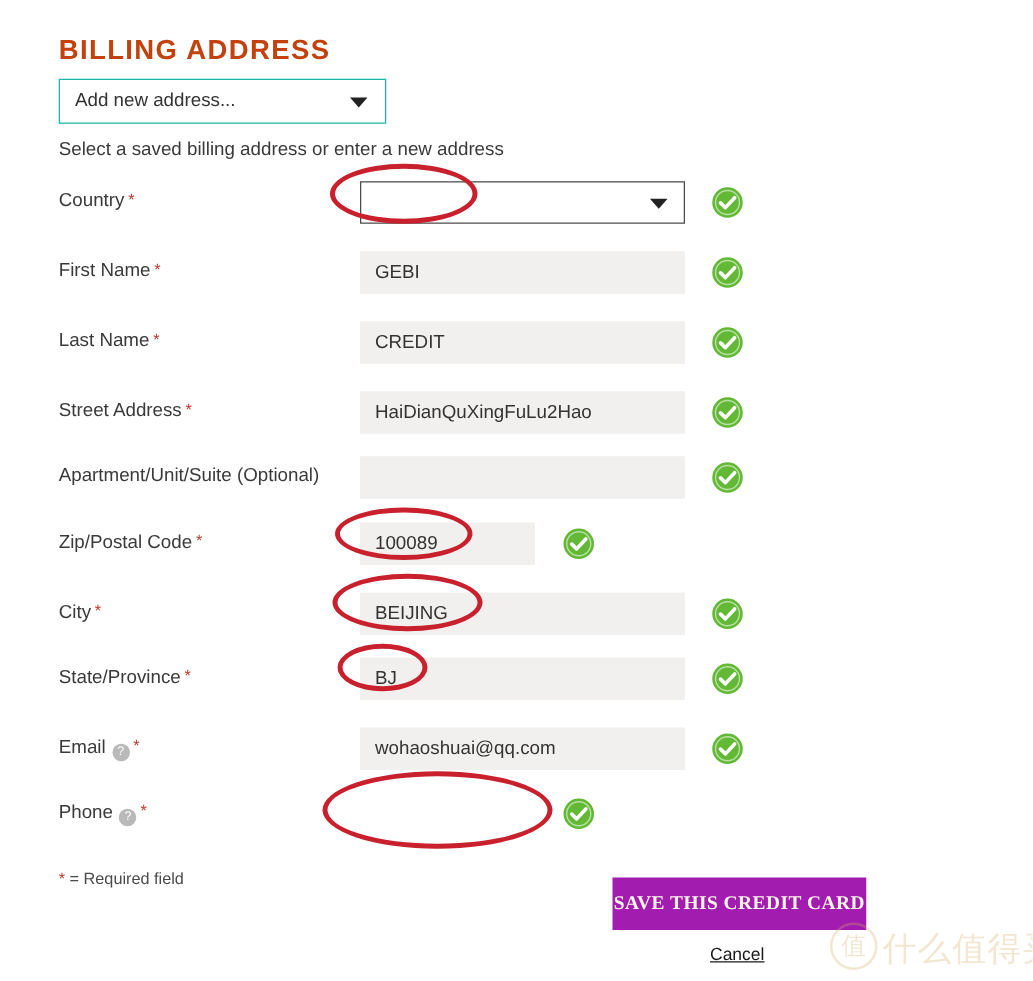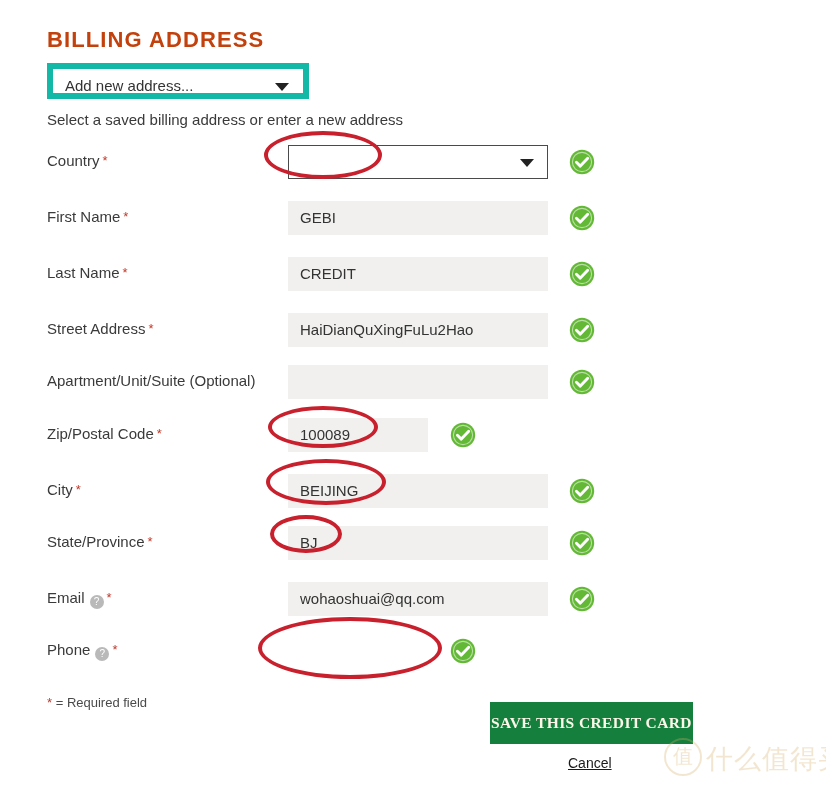--- a/index.html
+++ b/index.html
@@ -30,21 +30,21 @@
   }
 
   
   .saved-select {
     position: absolute;
     left: 47px;
     top: 63px;
     width: 262px;
     height: 36px;
     box-sizing: border-box;
-    border: 6px solid #14b8a6;
+    border: 1px solid #14b8a6;
     background: #ffffff;
   }
   .saved-select-label {
     position: absolute;
     left: 12px;
     top: 8px;
     font-size: 15px;
     color: #333333;
   }
   .caret {
@@ -160,21 +160,21 @@
   }
   .required-note .star {
     color: #c0392b;
   }
   .save-button {
     position: absolute;
     left: 490px;
     top: 702px;
     width: 203px;
     height: 42px;
-    background: #15803d;
+    background: #a21caf;
     border: none;
     color: #fdf6e8;
     font-size: 15.5px;
     font-weight: bold;
     letter-spacing: 0.4px;
     font-family: "Liberation Serif", serif;
     cursor: pointer;
     text-align: center;
     line-height: 42px;
   }

